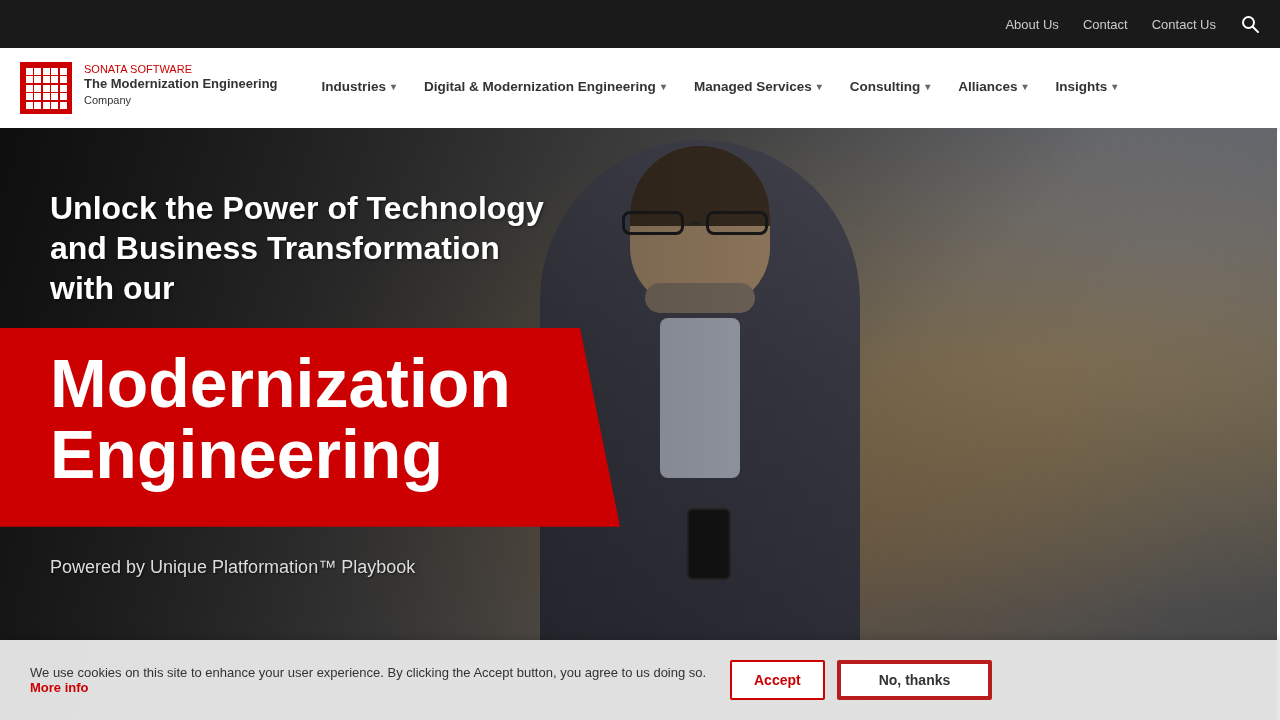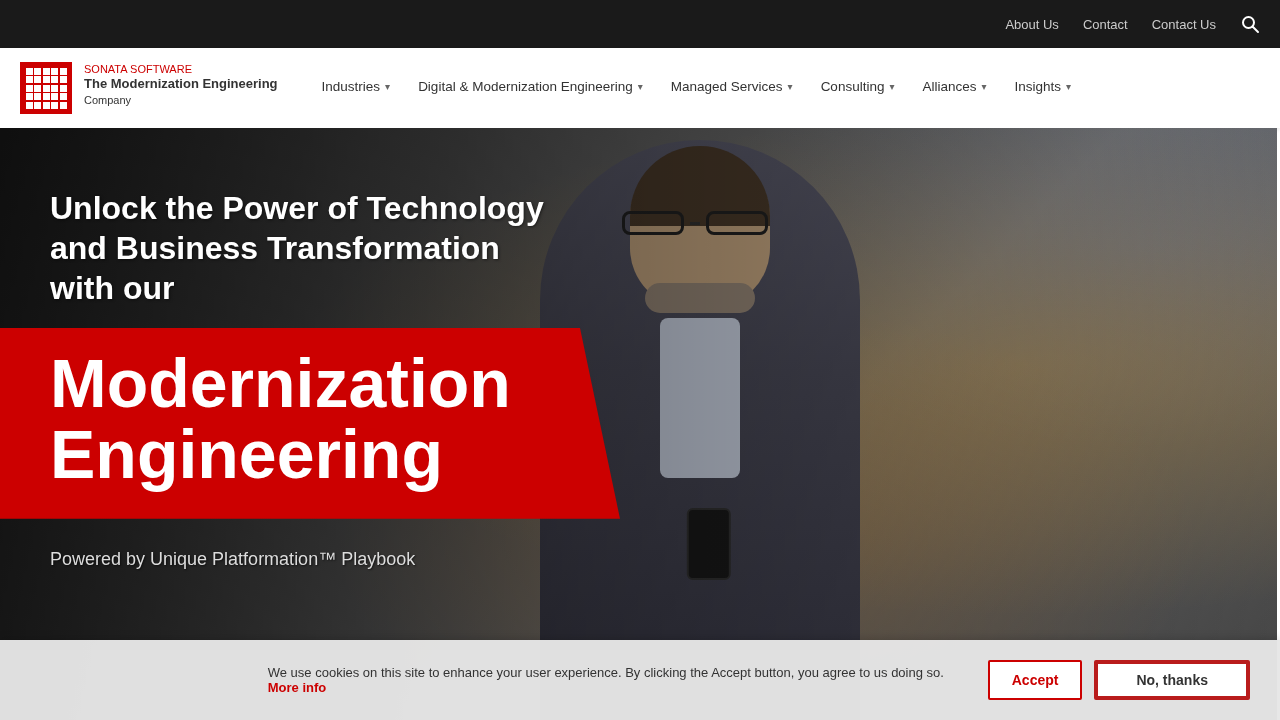--- a/index.html
+++ b/index.html
@@ -90,21 +90,21 @@
     .nav-item {
       display: flex;
       align-items: center;
       gap: 5px;
       padding: 6px 14px;
       height: 80px;
       font-size: 13.5px;
       color: #333;
       cursor: pointer;
       white-space: nowrap;
-      font-weight: 400;
+      font-weight: 700;
       border-bottom: 3px solid transparent;
     }
     .nav-item .chevron {
       font-size: 10px;
       color: #666;
     }
 
     
     .hero {
       position: relative;
@@ -145,21 +145,21 @@
       font-size: 32px;
       font-weight: 600;
       line-height: 1.25;
       margin-bottom: 20px;
       max-width: 520px;
       text-shadow: 1px 1px 3px rgba(0,0,0,0.5);
     }
     .hero-red-band {
       background: #cc0000;
       display: inline-block;
-      padding: 20px 30px 28px 0;
+      padding: 20px 30px 36px 0;
       margin-left: -50px;
       padding-left: 50px;
       clip-path: polygon(0 0, calc(100% - 40px) 0, 100% 100%, 0 100%);
       margin-bottom: 30px;
       width: 620px;
     }
     .hero-red-band .main-title {
       color: #fff;
       font-size: 68px;
       font-weight: 800;
@@ -176,22 +176,21 @@
     
     .cookie-bar {
       position: fixed;
       bottom: 0;
       left: 0;
       right: 0;
       background: rgba(230, 230, 230, 0.97);
       padding: 16px 30px;
       display: flex;
       align-items: center;
-      justify-content: flex-end;
-      gap: 20px;
+      justify-content: flex-start;
       z-index: 100;
       box-shadow: 0 -2px 8px rgba(0,0,0,0.15);
       height: 80px;
     }
     .cookie-text {
       font-size: 13px;
       color: #333;
       max-width: 700px;
     }
     .cookie-text a {

